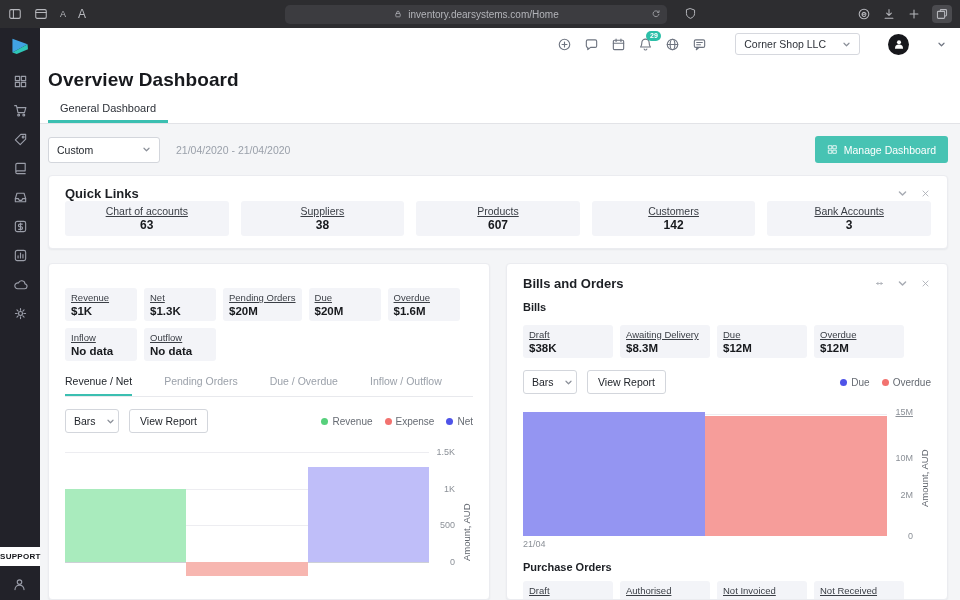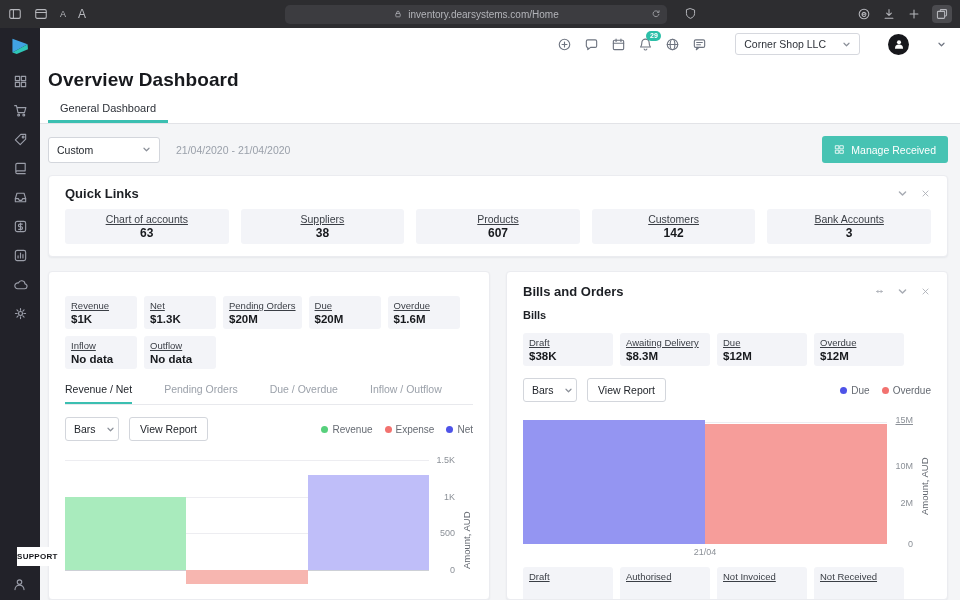--- a/index.html
+++ b/index.html
@@ -28,21 +28,21 @@
 
   
   .app-row{flex:1;display:flex;min-height:0}
   .side{flex:0 0 40px;width:40px;background:#222229;display:flex;flex-direction:column;
     align-items:center;padding-top:7px;position:relative}
   .side-logo{margin-bottom:10px}
   .side-logo svg{width:22px;height:22px}
   .side-item{width:40px;height:29px;display:flex;align-items:center;justify-content:center;
     color:#9b9ea9;cursor:pointer}
   .side-item svg{width:15px;height:15px}
-  .side-support{position:absolute;bottom:34px;left:17px;width:40px;background:#fff;color:#15161a;
+  .side-support{position:absolute;bottom:34px;left:0;width:40px;background:#fff;color:#15161a;
     font-size:8px;font-weight:bold;text-align:left;padding:5px 0;letter-spacing:.3px;cursor:pointer}
   .side-profile{position:absolute;bottom:8px;left:12px;color:#9b9ea9;cursor:pointer}
   .side-profile svg{width:15px;height:15px}
 
   .main{flex:1;display:flex;flex-direction:column;min-width:0;background:#f4f5f7}
 
   
   .app-header{flex:0 0 32px;background:#fff;display:flex;align-items:center;
     justify-content:flex-end;padding:0 14px;gap:28px}
   .hicons{display:flex;align-items:center;gap:12px}
@@ -81,21 +81,21 @@
   .manage-btn svg{width:11px;height:11px}
 
   .card{background:#fff;border:1px solid #ebecf0;border-radius:4px;
     box-shadow:0 1px 2px rgba(25,30,50,.06)}
   .ql-card{margin-top:12px;padding:10px 16px 12px;flex:0 0 auto}
   .card-head{display:flex;align-items:center}
   .card-title{font-size:13px;font-weight:bold;color:#1c1f24}
   .card-actions{margin-left:auto;display:flex;gap:12px;align-items:center;color:#a7abb3}
   .card-actions .act{display:flex;cursor:pointer}
   .card-actions svg{width:11px;height:11px}
-  .ql-boxes{display:flex;gap:12px;margin-top:8px}
+  .ql-boxes{display:flex;gap:12px;margin-top:0}
   .ql-box{flex:1;background:#f3f4f8;border-radius:3px;padding:4px 8px;text-align:center;cursor:pointer}
   .ql-label{font-size:10.5px;color:#3a3e45;text-decoration:underline}
   .ql-value{font-size:12px;font-weight:bold;color:#17191d;margin-top:1px}
 
   .cards-row{display:flex;gap:16px;margin-top:14px;flex:1;align-items:stretch;min-height:0}
   .panel{flex:1;padding:12px 16px;overflow:hidden}
 
   .stat-row{display:flex;flex-wrap:wrap;gap:7px;margin-top:12px;max-width:395px}
   .stat-box{min-width:72px;background:#f3f4f8;border-radius:3px;padding:4px 6px}
   .stat-label{font-size:9.5px;color:#3a3e45;text-decoration:underline;white-space:nowrap;cursor:pointer}
@@ -122,21 +122,21 @@
   .kpi-plot{height:175px;flex:none}
   .bills-plot{height:130px;flex:none}
   .gridline{position:absolute;left:0;right:0;height:1px;background:#ededf1}
   .gridline.zero{background:#cdd0d6}
   .bar{position:absolute}
   .yaxis{flex:0 0 30px;width:30px;position:relative}
   .tick-label{position:absolute;right:4px;transform:translateY(-50%);font-size:9px;color:#8b9097;
     white-space:nowrap}
   .ytitle{flex:0 0 14px;writing-mode:vertical-rl;transform:rotate(180deg);font-size:9.5px;
     color:#60656d;display:flex;align-items:center;justify-content:center}
-  .xaxis{text-align:center;font-size:9px;color:#8b9097;margin-top:3px;height:12px}
+  .xaxis{text-align:left;font-size:9px;color:#8b9097;margin-top:3px;height:12px}
 
   .section-label{font-size:11px;font-weight:bold;color:#1c1f24;margin-top:10px}
   .po-row{margin-top:8px}
   .po-row .stat-box{height:36px}
 </style>
 </head>
 <body>
 
 <div class="screen">
 
@@ -409,21 +409,21 @@
           <span class="date-text">21/04/2020 - 21/04/2020</span>
           <button class="manage-btn">
             <span>
                 <svg viewBox="0 0 16 16" fill="none" stroke="currentColor" stroke-width="1.2" stroke-linecap="round" stroke-linejoin="round">
                   <rect x="2.5" y="2.5" width="4.5" height="4.5"></rect>
                   <rect x="9" y="2.5" width="4.5" height="4.5"></rect>
                   <rect x="2.5" y="9" width="4.5" height="4.5"></rect>
                   <rect x="9" y="9" width="4.5" height="4.5"></rect>
                 </svg>
               </span>
-            <span>Manage Received</span>
+            <span>Manage Dashboard</span>
           </button>
         </div>
 
         <section class="card ql-card">
           <div class="card-head">
             <span class="card-title">Quick Links</span>
             <span class="card-actions">
               <span class="act">
                   <svg viewBox="0 0 10 10" fill="none" stroke="currentColor" stroke-width="1.3" stroke-linecap="round" stroke-linejoin="round">
                     <path d="M2.2 3.6 L5 6.4 7.8 3.6"></path>
@@ -653,20 +653,21 @@
               </div>
               <div class="yaxis">
                   <div class="tick-label" style="top: 130px;">0</div>
                   <div class="tick-label" style="top: 89.375px;">2M</div>
                   <div class="tick-label" style="top: 52px;">10M</div>
                   <div class="tick-label" style="top: 6px; text-decoration: underline;">15M</div>
                 </div>
               <div class="ytitle">Amount, AUD</div>
             </div>
 
+            <div class="section-label">Purchase Orders</div>
             <div class="stat-row bills-stats po-row">
 
                 <div class="stat-box">
                   <div class="stat-label">Draft</div>
                 </div>
 
                 <div class="stat-box">
                   <div class="stat-label">Authorised</div>
                 </div>
 

